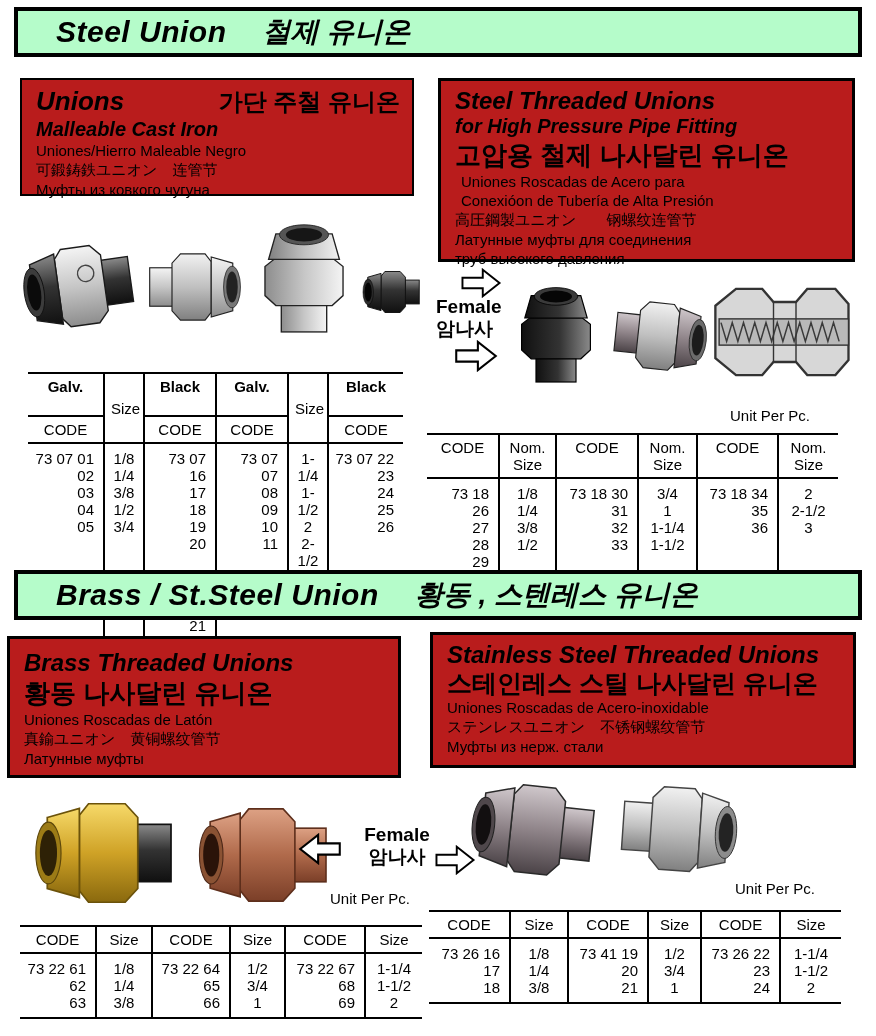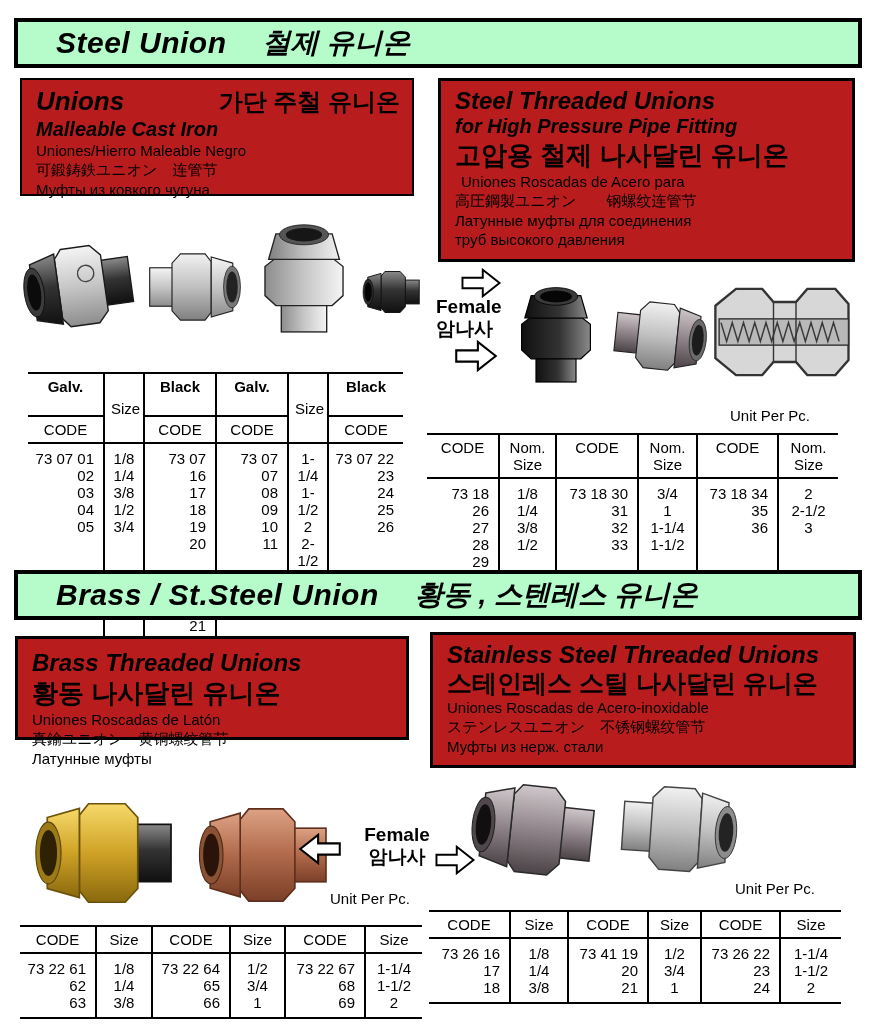--- a/index.html
+++ b/index.html
@@ -83,41 +83,42 @@
           <stop offset="1" stop-color="#808080"></stop>
       </linearGradient>
       <linearGradient id="g-dsteel" x1="0" y1="0" x2="0" y2="1">
         <stop offset="0" stop-color="#cfc7cb"></stop>
           <stop offset="0.5" stop-color="#8f8489"></stop>
           <stop offset="1" stop-color="#4b4347"></stop>
       </linearGradient>
     </defs>
   </svg>
 
-  <div class="banner abs" style="left:14px; top:18px; width:840px; height:42px;">
+  <div class="banner abs" style="left:14px; top:7px; width:840px; height:42px;">
     <span class="en">Steel Union</span>
     <span class="kr">철제 유니온</span>
   </div>
 
   <div class="panel abs" style="left:20px; top:78px; width:394px; height:118px;">
     <div class="p-row">
       <span class="t-big">Unions</span>
       <span class="t-kr-b">가단 주철 유니온</span>
     </div>
     <div class="t-sub">Malleable Cast Iron</div>
     <div class="t-sm">Uniones/Hierro Maleable Negro</div>
     <div class="t-sm2">可鍛鋳鉄ユニオン　连管节</div>
     <div class="t-sm">Муфты из ковкого чугуна</div>
   </div>
 
   <div class="panel thick abs" style="left:438px; top:78px; width:417px; height:184px;">
     <div class="t-big2">Steel Threaded Unions</div>
     <div class="t-sub">for High Pressure Pipe Fitting</div>
     <div class="t-kr-m">고압용 철제 나사달린 유니온</div>
     <div class="t-sm" style="margin-left:6px">Uniones Roscadas de Acero para</div>
+    <div class="t-sm" style="margin-left:6px">Conexióon de Tubería de Alta Presión</div>
     <div class="t-sm2">高圧鋼製ユニオン　　钢螺纹连管节</div>
     <div class="t-sm">Латунные муфты для соединения</div>
     <div class="t-sm">труб высокого давления</div>
   </div>
 
   <svg class="fitting" style="left:22px; top:212px; width:118px; height:148px;" viewBox="0 0 130 110">
     <g transform="rotate(-8 65 55)">
       <rect x="90" y="30" width="30" height="50" fill="url(#g-iron)" stroke="#1a1a1a" stroke-width="1.5"></rect>
       <polygon points="48,12 80,12 91,24 91,86 80,98 48,98 40,88 40,22" fill="url(#g-galv)" stroke="#1a1a1a" stroke-width="1.5"></polygon>
       <polygon points="12,24 40,16 40,94 12,86" fill="url(#g-iron)" stroke="#1a1a1a" stroke-width="1.5"></polygon>
@@ -301,21 +302,21 @@
 3</td>
     </tr>
   </tbody>
     </table>
 
   <div class="banner abs" style="left:14px; top:570px; width:840px; height:42px;">
     <span class="en">Brass / St.Steel Union</span>
     <span class="kr">황동 , 스텐레스 유니온</span>
   </div>
 
-  <div class="panel thick abs" style="left:15px; top:636px; width:394px; height:104px;">
+  <div class="panel thick abs" style="left:7px; top:636px; width:394px; height:142px;">
     <div class="t-big2" style="margin-top:4px">Brass Threaded Unions</div>
     <div class="t-kr-m">황동 나사달린 유니온</div>
     <div class="t-sm">Uniones Roscadas de Latón</div>
     <div class="t-sm2">真鍮ユニオン　黄铜螺纹管节</div>
     <div class="t-sm">Латунные муфты</div>
   </div>
 
   <div class="panel thick abs" style="left:430px; top:632px; width:426px; height:136px;">
     <div class="t-big2">Stainless Steel Threaded  Unions</div>
     <div class="t-kr-b" style="font-size:25px">스테인레스 스틸 나사달린 유니온</div>

